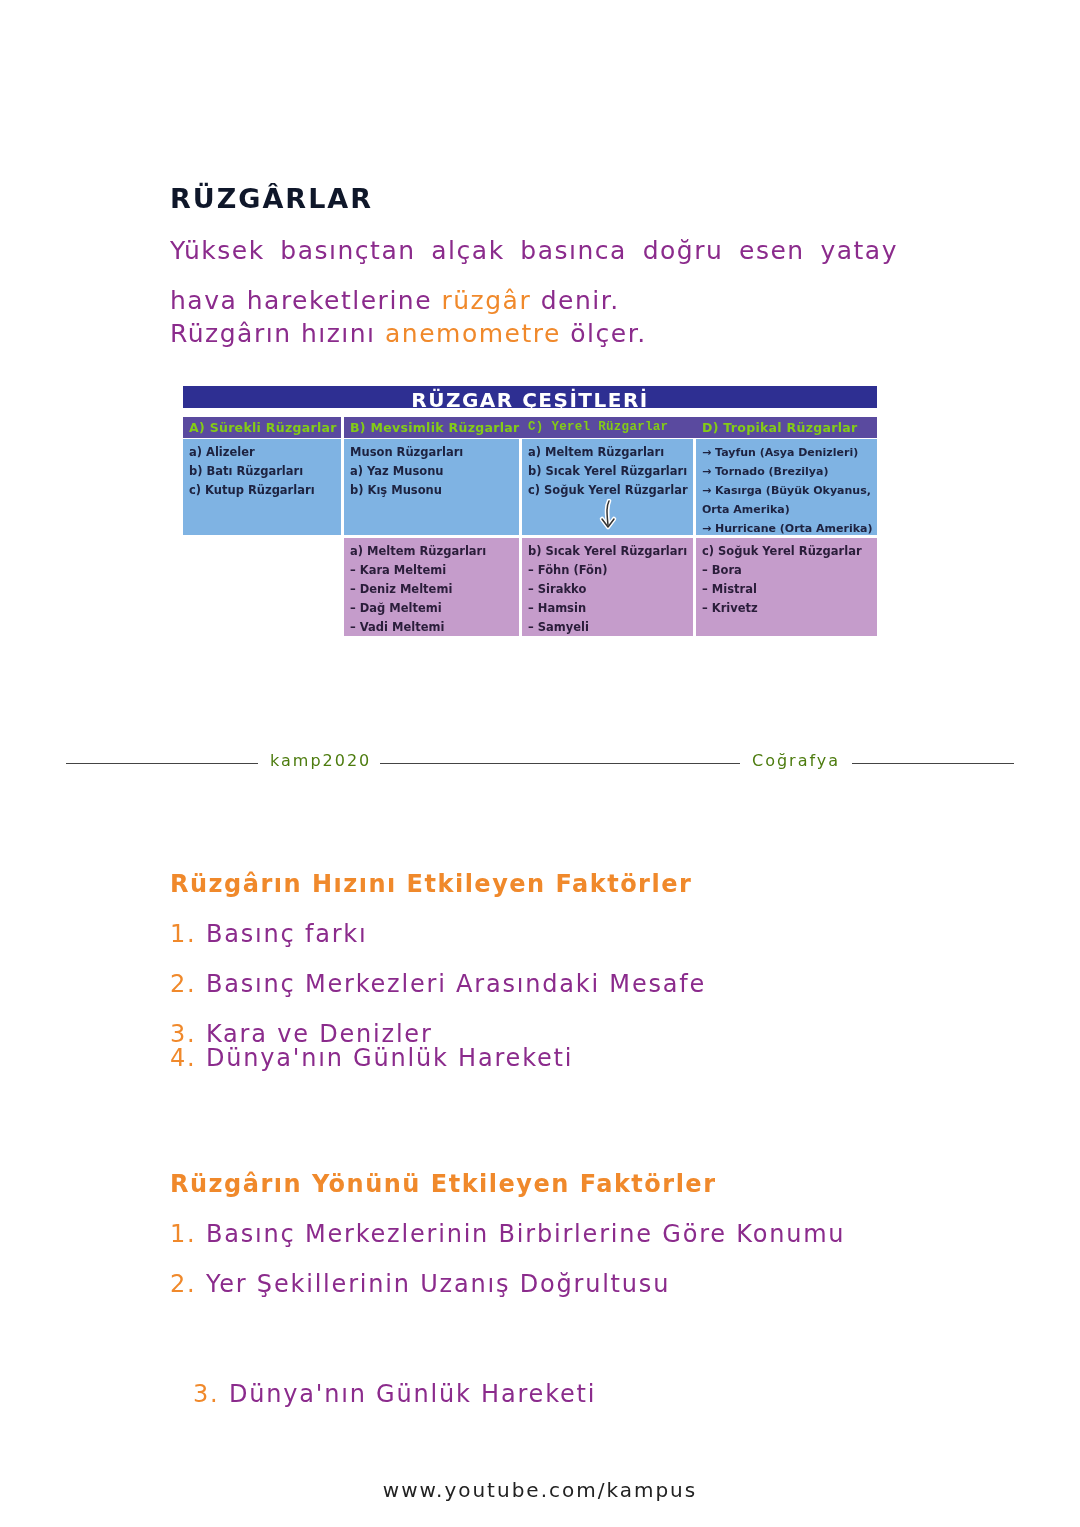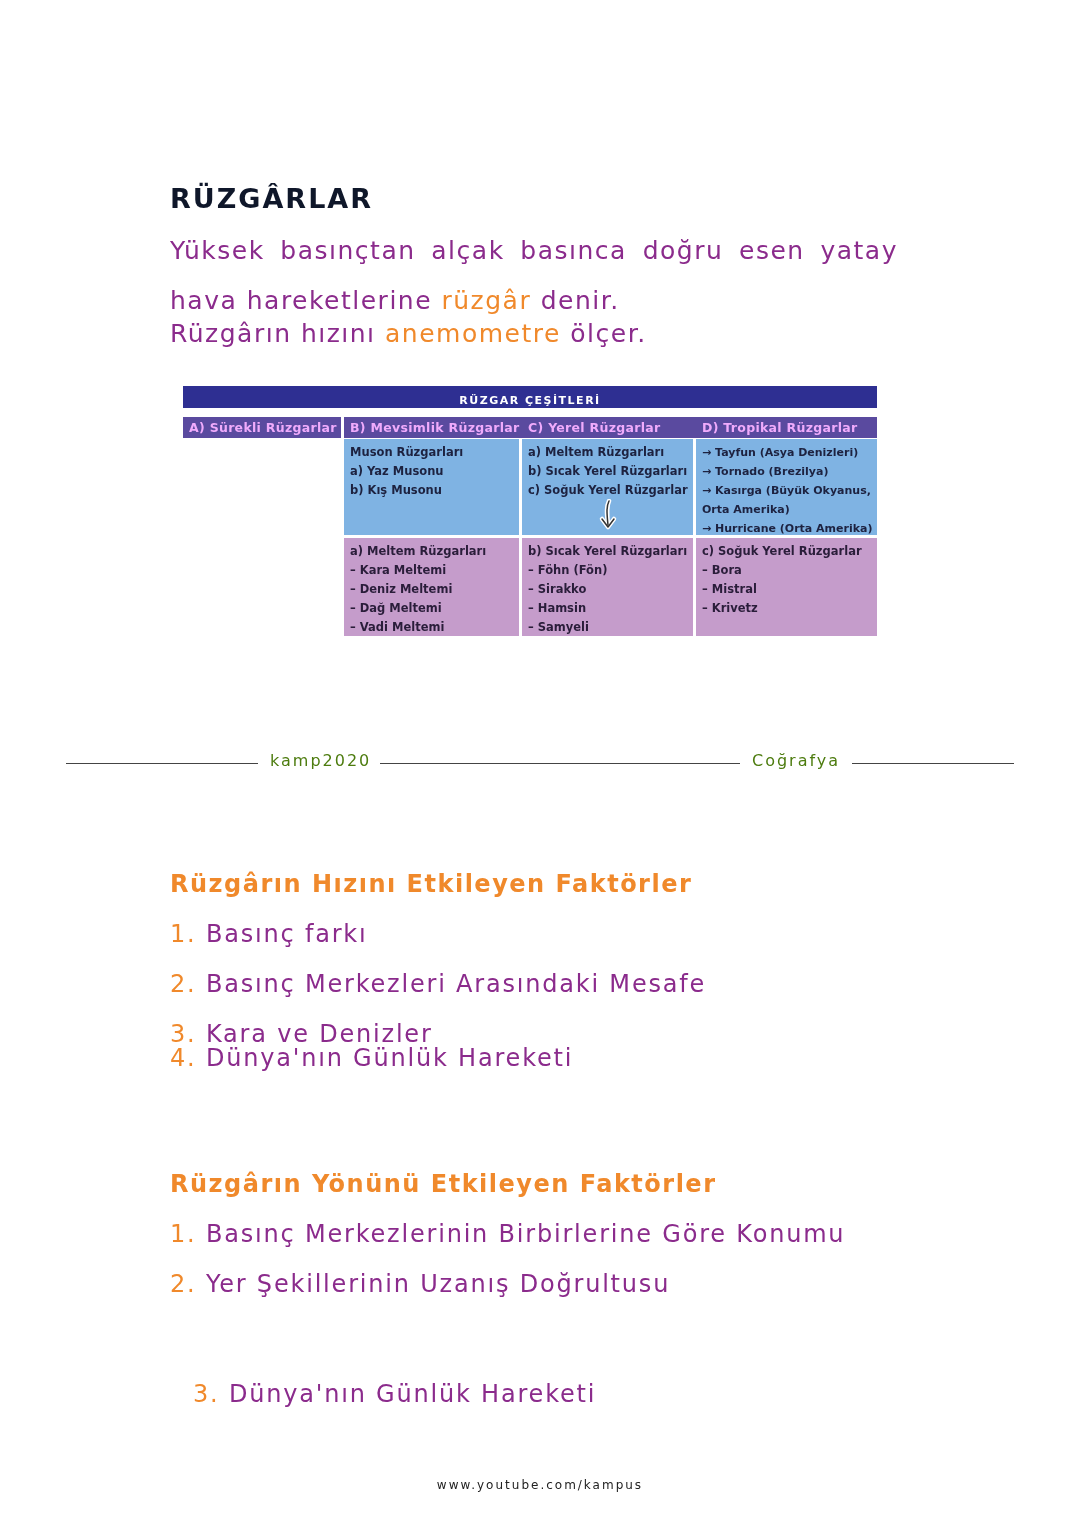--- a/index.html
+++ b/index.html
@@ -13,38 +13,38 @@
     .orange { color:#f0892b; }
 
     #title { left:170px; top:183px; font-size:27px; font-weight:bold; letter-spacing:2px; }
     #def { left:170px; top:234px; width:728px; font-size:25px; line-height:34px; letter-spacing:1.5px; text-align:justify; text-align-last:left; }
     #def-line1 { display:flex; justify-content:space-between; }
     #measure { left:170px; top:319px; font-size:25px; letter-spacing:1.5px; }
 
     
     #wind-table { left:183px; top:386px; width:694px; height:250px; font-size:11.5px; font-weight:bold; }
     .t-title { position:absolute; left:0; top:0; width:694px; height:22px; background:#2e2f92; color:#fff;
-      font-size:11px; letter-spacing:1.5px; text-align:center; line-height:29px; }
-    .t-head { position:absolute; top:31px; height:21px; background:#5a4a9f; color:#f0abfc; font-size:12.5px;
+      font-size:20px; letter-spacing:1.5px; text-align:center; line-height:29px; }
+    .t-head { position:absolute; top:31px; height:21px; background:#5a4a9f; color:#84cc16; font-size:12.5px;
       line-height:21px; padding-left:6px; box-sizing:border-box; white-space:nowrap; overflow:hidden; letter-spacing:0.3px; }
     .t-blue { position:absolute; top:53px; height:96px; background:#7fb3e3; color:#1d2240; padding:4px 6px; box-sizing:border-box; line-height:19px; white-space:nowrap; }
     .t-purple { position:absolute; top:152px; height:98px; background:#c59ccb; color:#2a1d3a; padding:4px 6px; box-sizing:border-box; line-height:19px; white-space:nowrap; }
     .t-line { display:block; }
     .arrow { position:absolute; left:76px; top:60px; width:20px; height:32px; }
 
     
     .rule { position:absolute; height:1px; background:#444; top:763px; }
     .footer-label { position:absolute; top:751px; font-size:16px; color:#4d7c0f; letter-spacing:2px; }
 
     .sec-head { position:absolute; left:170px; font-size:24px; font-weight:bold; letter-spacing:1.5px; }
     .list-item { position:absolute; left:170px; font-size:24px; letter-spacing:1.8px; }
     .num { color:#f0892b; }
     .txt { color:#8b2b8c; }
 
-    #url { left:0; width:1080px; top:1478px; text-align:center; font-size:12px; color:#222; letter-spacing:2px; }
+    #url { left:0; width:1080px; top:1478px; text-align:center; font-size:20px; color:#222; letter-spacing:2px; }
   </style>
 </head>
 <body>
 
 <div id="title" class="abs green">RÜZGÂRLAR</div>
 
 <div id="def" class="abs purple">
   <div id="def-line1">
     <span>Yüksek</span>
     <span>basınçtan</span>
@@ -57,23 +57,28 @@
   <div style="white-space:pre;margin-top:16px;"><span>hava hareketlerine </span><span class="orange">rüzgâr</span><span> denir.</span></div>
 </div>
 
 <div id="measure" class="abs purple" style="white-space:pre;"><span>Rüzgârın hızını </span><span class="orange">anemometre</span><span> ölçer.</span></div>
 
 <div id="wind-table" class="abs">
   <div class="t-title">RÜZGAR ÇEŞİTLERİ</div>
 
   <div class="t-head" style="left:0;width:158px;">A) Sürekli Rüzgarlar</div>
   <div class="t-head" style="left:161px;width:203px;">B) Mevsimlik Rüzgarlar</div>
-  <div class="t-head" style="left:339px;width:206px;">C) Yerel Rüzgarlar</div>
+  <div class="t-head" style="left:339px;width:206px;font-family:Liberation Mono, monospace;">C) Yerel Rüzgarlar</div>
   <div class="t-head" style="left:513px;width:181px;">D) Tropikal Rüzgarlar</div>
 
+  <div class="t-blue" style="left:0;width:158px;">
+    <span class="t-line">a) Alizeler</span>
+    <span class="t-line">b) Batı Rüzgarları</span>
+    <span class="t-line">c) Kutup Rüzgarları</span>
+  </div>
   <div class="t-blue" style="left:161px;width:175px;">
     <span class="t-line">Muson Rüzgarları</span>
     <span class="t-line">a) Yaz Musonu</span>
     <span class="t-line">b) Kış Musonu</span>
   </div>
   <div class="t-blue" style="left:339px;width:171px;">
     <span class="t-line">a) Meltem Rüzgarları</span>
     <span class="t-line">b) Sıcak Yerel Rüzgarları</span>
     <span class="t-line">c) Soğuk Yerel Rüzgarlar</span>
     <svg class="arrow" viewBox="0 0 20 32">

